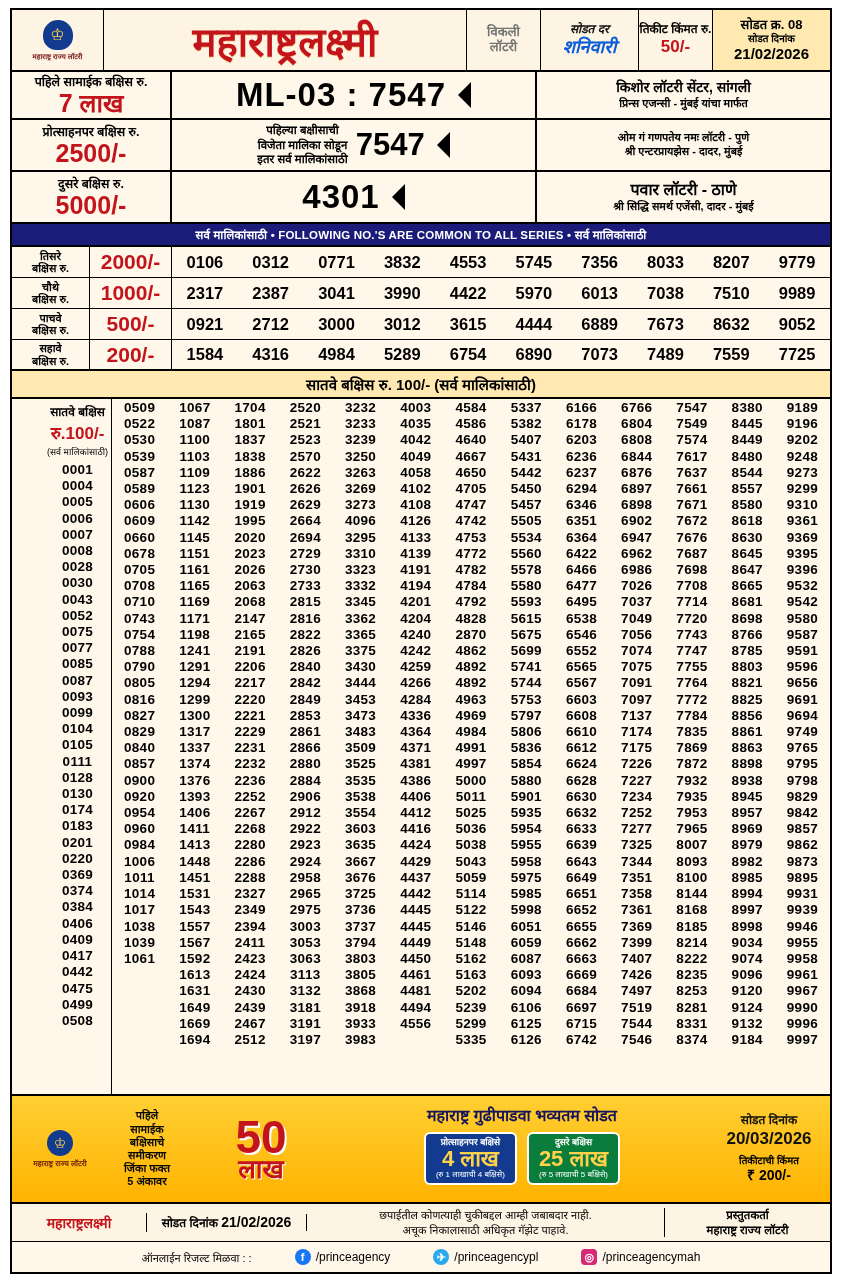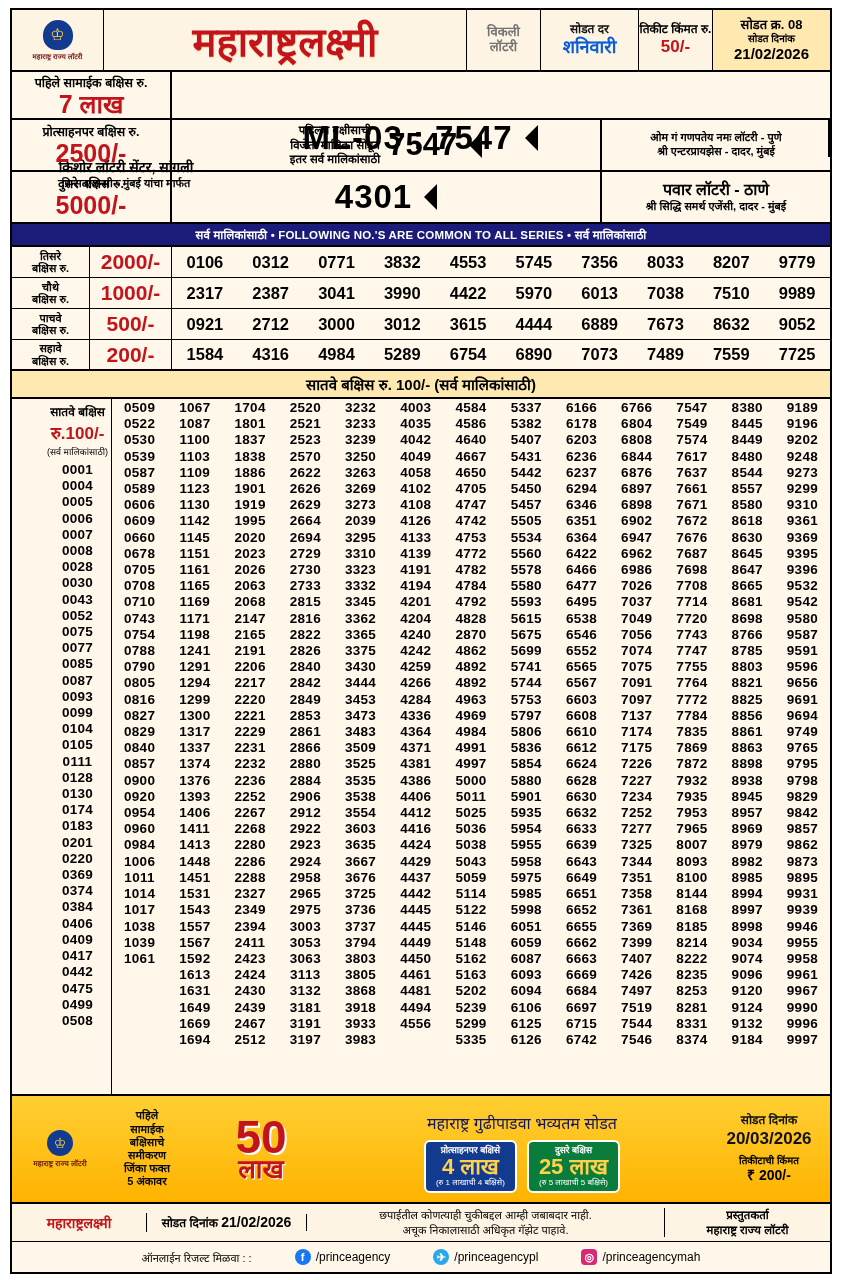--- a/index.html
+++ b/index.html
@@ -67,21 +67,21 @@
     width: 74px;
     border-left: 1px solid #000;
     display:flex; flex-direction:column; align-items:center; justify-content:center;
     font-size: 13px; font-weight: bold; line-height:1.15; color:#737373;
     text-align:center;
   }
   .hdr-day {
     width: 98px;
     border-left: 1px solid #000;
     display:flex; flex-direction:column; align-items:center; justify-content:center;
-    text-align:center; line-height:1.15;
+    text-align:center; line-height:1.15;font-style:italic;
   }
   .hdr-day .l1 { font-size: 12px; font-weight:bold; color:#111; }
   .hdr-day .l2 { font-size: 18px; font-weight:bold; color:#0b5ed7; }
   .hdr-price {
     width: 74px;
     border-left: 1px solid #000;
     display:flex; flex-direction:column; align-items:center; justify-content:center;
     text-align:center; line-height:1.15;
   }
   .hdr-price .l1 { font-size: 12px; font-weight:bold; }
@@ -107,25 +107,25 @@
   }
   .prow .left .lbl { font-size: 12.5px; font-weight: bold; }
   .prow .left .amt { font-size: 25px; font-weight: bold; color:#c3141b; line-height:1.05; }
   .prow .mid {
     flex: 1;
     display:flex; align-items:center; justify-content:center;
     position: relative;
     border-right: 2px solid #000;
   }
   .prow .right {
-    width: 228px;
+    width: 293px;
     display:flex; flex-direction:column; align-items:center; justify-content:center;
     text-align:center; padding: 2px 4px; line-height:1.25;
   }
-  .r1 { height: 48px; flex-direction: column; }
+  .r1 { height: 48px; }
   .r2 { height: 52px; }
   .r3 { height: 52px; }
   .bignum { font-size: 33px; font-weight: bold; letter-spacing: 1px; }
   .bignum2 { font-size: 31px; font-weight: bold; }
   .arrow-l {
     width: 0; height: 0;
     border-top: 13px solid transparent;
     border-bottom: 13px solid transparent;
     border-right: 13px solid #000;
     margin-left: 4px;
@@ -210,21 +210,21 @@
     width: 78px; display:flex; flex-direction:column; align-items:center; justify-content:center;
     font-size: 11px; font-weight:bold; color:#0a0a0a; text-align:center; line-height:1.2;
   }
   .promo-50 {
     width: 150px; display:flex; flex-direction:column; align-items:center; justify-content:center;
     line-height: .9;
   }
   .promo-50 .n50 { font-size: 46px; font-weight:bold; color:#c3141b; text-shadow: 2px 2px 0 #fff; }
   .promo-50 .lakh { font-size: 26px; font-weight:bold; color:#c3141b; text-shadow: 1px 1px 0 #fff; }
   .promo-mid { flex:1; display:flex; flex-direction:column; align-items:center; justify-content:flex-start; }
-  .promo-mid .hdr2 { font-size: 16px; font-weight:normal; color:#13135e; margin-top:16px; }
+  .promo-mid .hdr2 { font-size: 16px; font-weight:bold; color:#13135e; margin-top:8px; }
   .promo-badges { display:flex; gap:10px; margin-top:6px; }
   .badge {
     border-radius: 6px; padding: 4px 10px; color:#fff; text-align:center; line-height:1.05;
     border:2px solid #fff;
   }
   .badge.blue { background:#123a8f; }
   .badge.green { background:#0a7d3c; }
   .badge .top { font-size: 9px; font-weight:bold; }
   .badge .big { font-size: 22px; font-weight:bold; color:#ffd24a; }
   .badge .sub { font-size: 8px; }
@@ -635,21 +635,21 @@
             <span>3197</span>
           </div>
         <div class="numcol">
             <span>3232</span>
             <span>3233</span>
             <span>3239</span>
             <span>3250</span>
             <span>3263</span>
             <span>3269</span>
             <span>3273</span>
-            <span>2039</span>
+            <span>4096</span>
             <span>3295</span>
             <span>3310</span>
             <span>3323</span>
             <span>3332</span>
             <span>3345</span>
             <span>3362</span>
             <span>3365</span>
             <span>3375</span>
             <span>3430</span>
             <span>3444</span>

